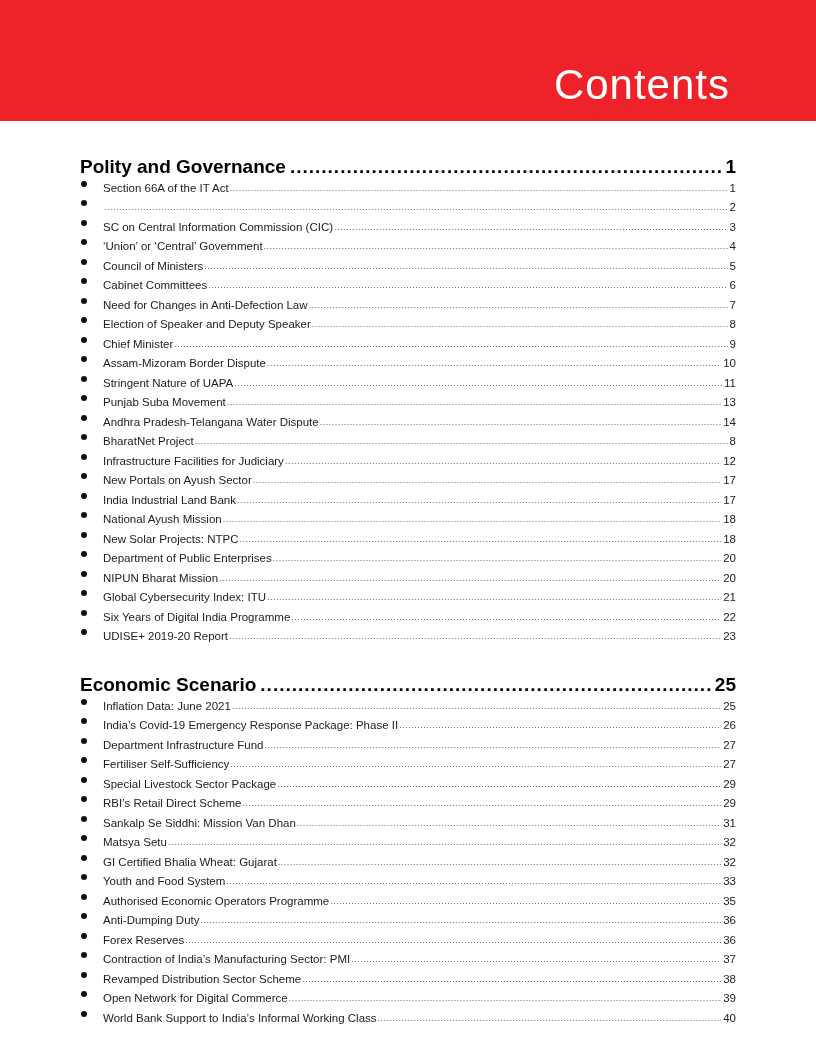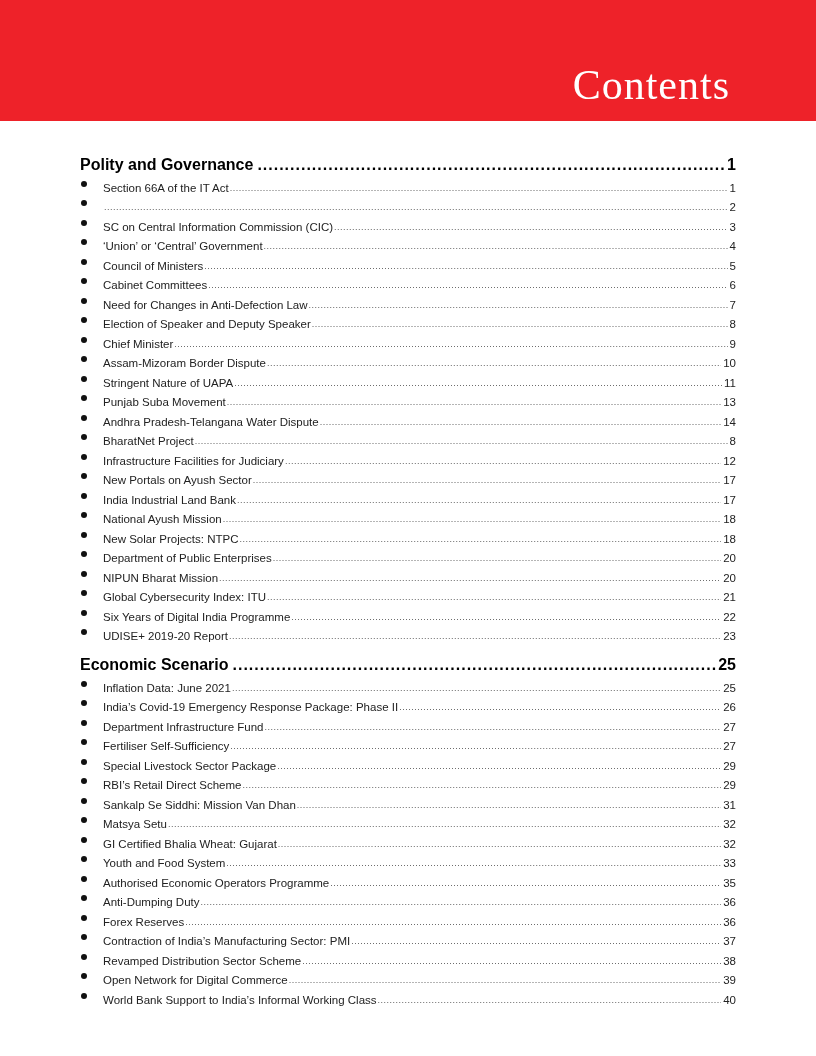--- a/index.html
+++ b/index.html
@@ -4,29 +4,29 @@
 <style>
   * { margin: 0; padding: 0; box-sizing: border-box; }
   html, body { width: 816px; height: 1056px; background: #ffffff; overflow: hidden; }
   body { font-family: "Liberation Sans", sans-serif; color: #111; position: relative; }
   .banner {
     position: absolute; left: 0; top: 0; width: 816px; height: 121px;
     background: #ee2229;
   }
   .banner-title {
     position: absolute; right: 86px; top: 64px;
-    font-family: Liberation Serif, serif; font-size: 42px; color: #ffffff;
+    font-family: Liberation Sans, sans-serif; font-size: 42px; color: #ffffff;
     letter-spacing: 1px; font-weight: normal; line-height: 1;
   }
   .toc { position: absolute; left: 80px; top: 156px; width: 656px; }
   .section { margin-bottom: 0; }
-  .section + .section { margin-top: 10px; }
+  .section + .section { margin-top: 28px; }
   .sec-head {
     display: flex; align-items: baseline; height: 22px;
-    font-size: 16px; font-weight: bold; color: #000;
+    font-size: 19px; font-weight: bold; color: #000;
   }
   .sec-head .leader { flex: 1; overflow: hidden; white-space: nowrap; margin: 0 2px 0 4px; letter-spacing: 1px; }
   .item {
     display: flex; align-items: center; height: 19.5px;
     font-size: 11.5px; color: #222;
   }
   .bullet { width: 23px; flex: none; position: relative; }
   .bullet::before {
     content: ""; position: absolute; left: 1px; top: -7px; width: 6px; height: 6px;
     border-radius: 50%; background: #111;

